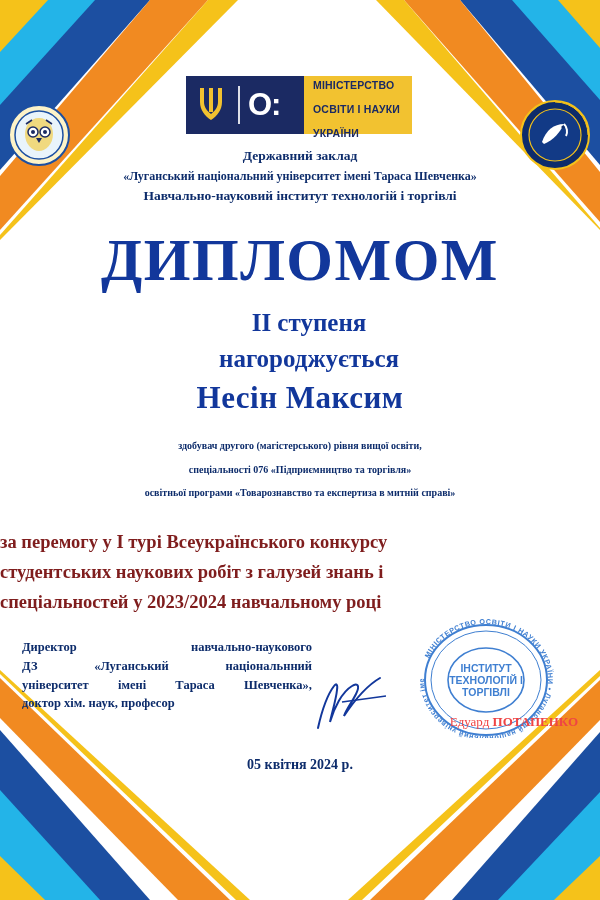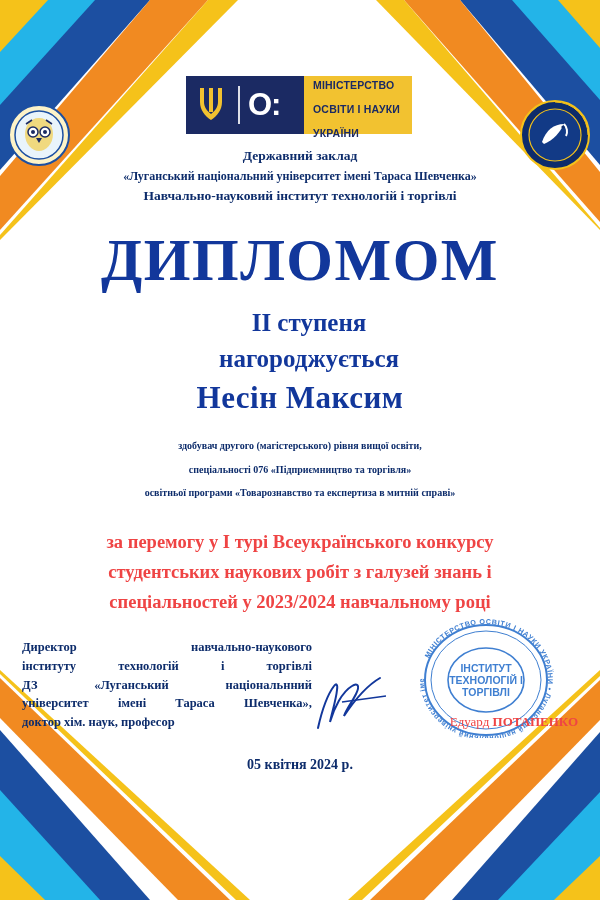--- a/index.html
+++ b/index.html
@@ -148,22 +148,22 @@
     color: #0d2c6b;
     font-weight: bold;
     font-size: 10px;
     line-height: 2.35;
   }
 
   .reason {
     position: absolute;
     left: 0; right: 0;
     top: 528px;
-    text-align: center;
-    color: #ef4444;
+    text-align: left;
+    color: #7f1d1d;
     font-weight: bold;
     font-size: 18.5px;
     line-height: 1.62;
   }
 
   .signer {
     position: absolute;
     left: 22px;
     top: 638px;
     width: 290px;
@@ -322,21 +322,20 @@
   </div>
 
   <div class="reason">
     <div>за перемогу у I турі Всеукраїнського конкурсу</div>
     <div>студентських наукових робіт з галузей знань і</div>
     <div>спеціальностей у 2023/2024 навчальному році</div>
   </div>
 
   <div class="signer">
     <div>Директор навчально-наукового</div>
-    <div>інституту технологій і торгівлі</div>
     <div>ДЗ «Луганський національнний</div>
     <div>університет імені Тараса Шевченка»,</div>
     <div>доктор хім. наук, професор</div>
   </div>
 
   <div class="signature">
     <svg width="78" height="62" viewBox="0 0 78 62">
       <path d="M6,56 C10,38 16,22 22,14 C24,11 26,12 25,18 C24,28 20,40 18,50 C22,36 30,20 40,14 C46,10 48,14 44,22 C40,30 34,38 32,44 C40,32 54,14 68,6" stroke="#12379b" stroke-width="2" fill="none" stroke-linecap="round"></path>
       <path d="M30,30 L74,24" stroke="#12379b" stroke-width="1.6" fill="none"></path>
     </svg>

